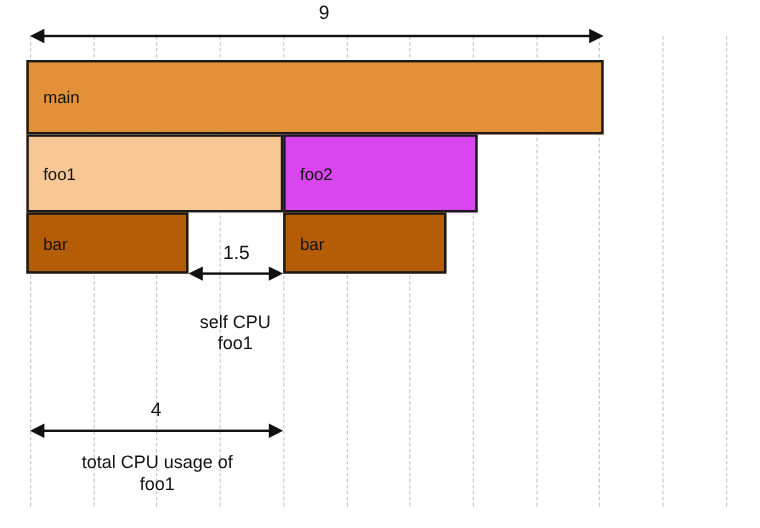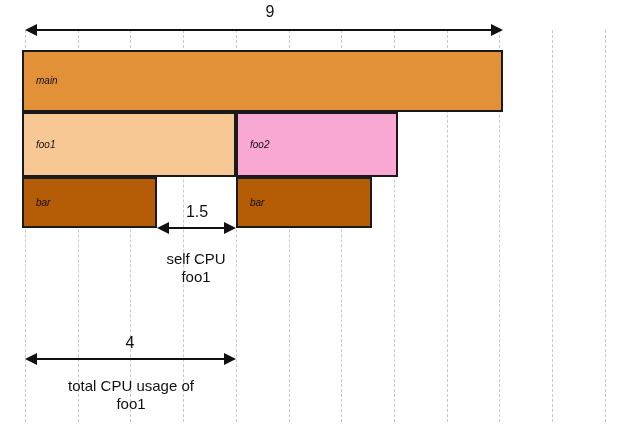--- a/index.html
+++ b/index.html
@@ -41,26 +41,25 @@
 
   
   .frame {
     position: absolute;
     box-sizing: border-box;
     border: 2px solid #1a1a1a;
     display: flex;
     align-items: center;
   }
   .frame-label {
-    font-size: 10px;
+    font-size: 14px;
     line-height: 1;
     color: #111111;
     padding-left: 12px;
     white-space: nowrap;
-    font-style: italic;
   }
 
   
   .measure {
     position: absolute;
     height: 2px;
   }
   .measure .shaft {
     position: absolute;
     left: 7px;
@@ -130,38 +129,38 @@
     <span class="head right"></span>
   </div>
 
   <div id="frames">
       <div class="frame" style="left: 22px; top: 50px; width: 481px; height: 62px; background: rgb(226, 145, 56); border-color: rgb(26, 26, 26);">
         <span class="frame-label">main</span>
       </div>
       <div class="frame" style="left: 22px; top: 112px; width: 214px; height: 65px; background: rgb(247, 200, 148); border-color: rgb(26, 26, 26);">
         <span class="frame-label">foo1</span>
       </div>
-      <div class="frame" style="left: 236px; top: 112px; width: 162px; height: 65px; background: #f9a8d4; border-color: rgb(26, 26, 26);">
+      <div class="frame" style="left: 236px; top: 112px; width: 162px; height: 65px; background: #d946ef; border-color: rgb(26, 26, 26);">
         <span class="frame-label">foo2</span>
       </div>
       <div class="frame" style="left: 22px; top: 177px; width: 135px; height: 51px; background: rgb(180, 92, 6); border-color: rgb(26, 26, 26);">
         <span class="frame-label">bar</span>
       </div>
       <div class="frame" style="left: 236px; top: 177px; width: 136px; height: 51px; background: rgb(180, 92, 6); border-color: rgb(26, 26, 26);">
         <span class="frame-label">bar</span>
       </div>
     </div>
 
   <div class="measure-value" id="ann-self-value" style="left: 157px; top: 204px; width: 80px;">1.5</div>
   <div class="measure" id="ann-self-arrow" style="left: 157px; top: 227px; width: 79px;">
     <span class="head left"></span>
     <span class="shaft"></span>
     <span class="head right"></span>
   </div>
-  <div class="caption" id="ann-self-caption" style="left: 136px; top: 250px; width: 120px;">
+  <div class="caption" id="ann-self-caption" style="left: 136px; top: 260px; width: 120px;">
     <div>self CPU</div>
     <div>foo1</div>
   </div>
 
   <div class="measure-value" id="ann-total-value" style="left: 70px; top: 335px; width: 120px;">4</div>
   <div class="measure" id="ann-total-arrow" style="left: 25px; top: 358px; width: 211px;">
     <span class="head left"></span>
     <span class="shaft"></span>
     <span class="head right"></span>
   </div>

